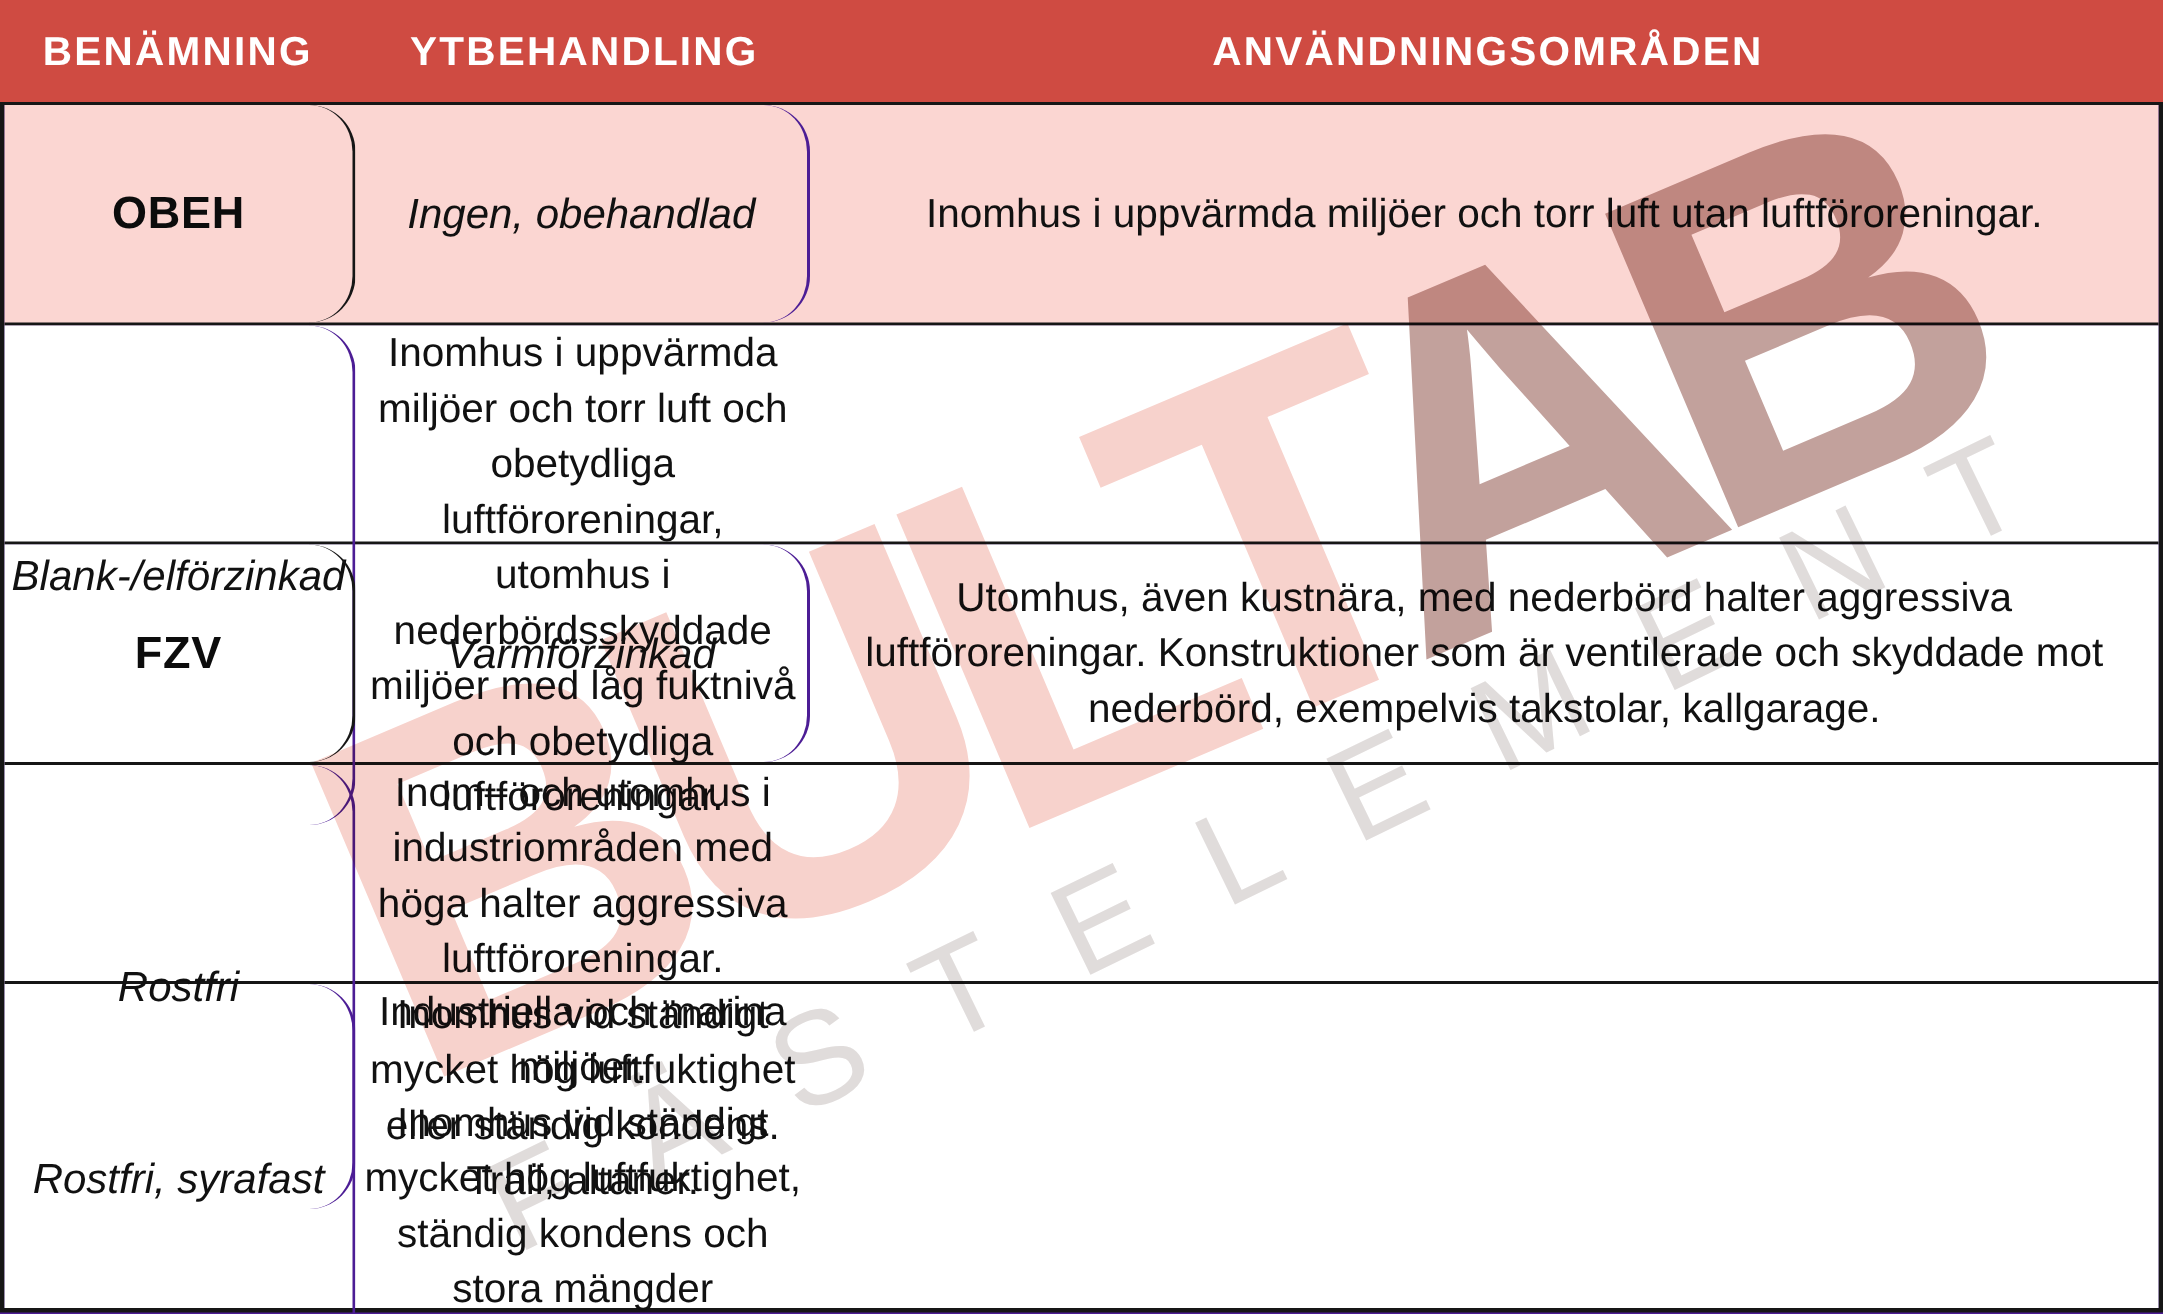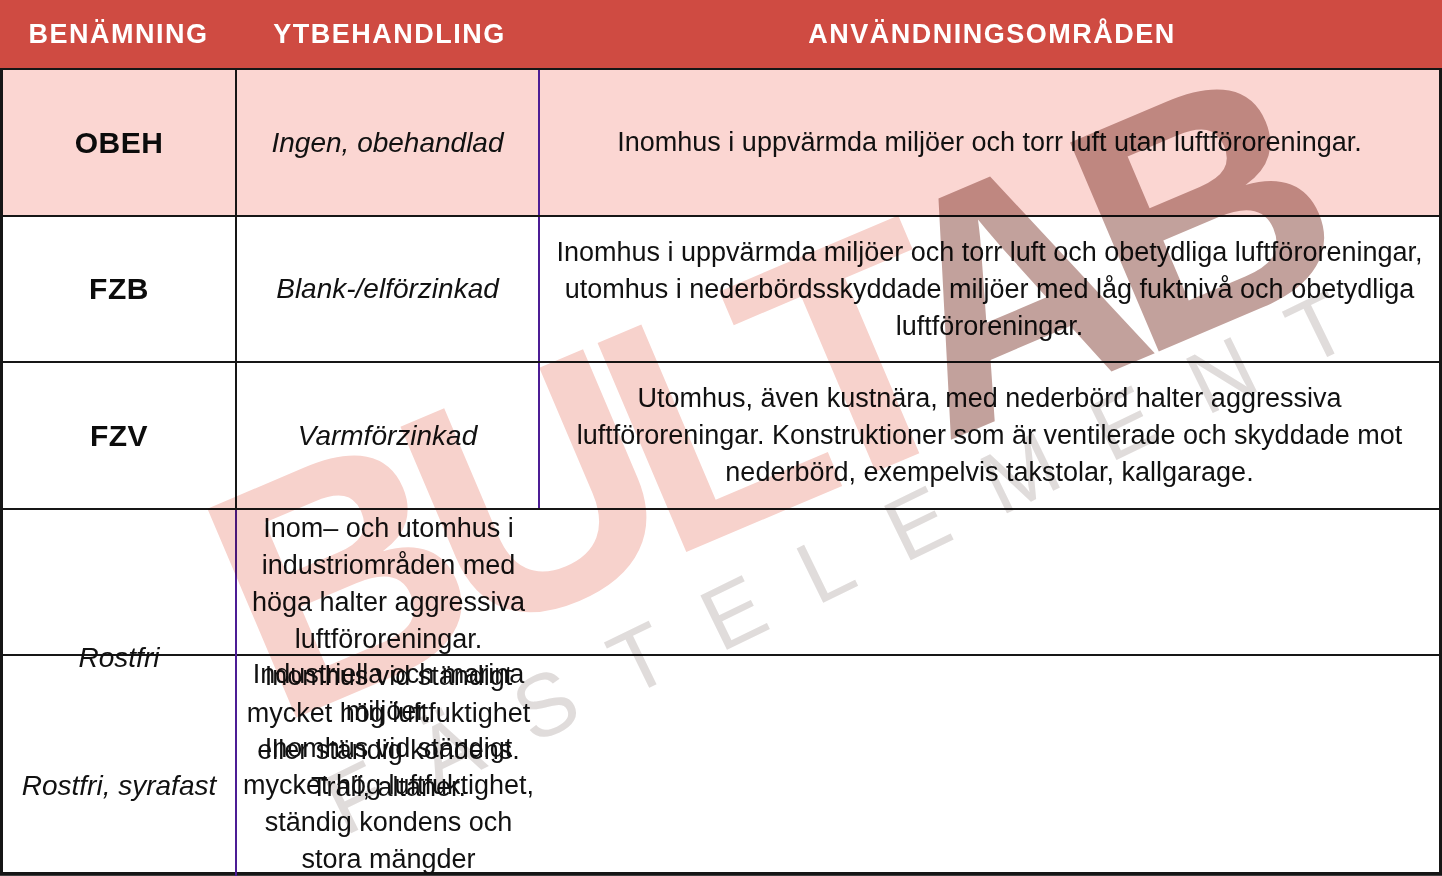--- a/index.html
+++ b/index.html
@@ -1,33 +1,33 @@
 <!DOCTYPE html>
 <html><head>
 <meta charset="utf-8">
 <style>
   html,body { margin:0; padding:0; background:#ffffff; }
   .stage {
     position:relative; width:1442px; height:876px; overflow:hidden;
-    background:#404040; font-family:"Liberation Sans", sans-serif;
+    background:#4c1d95; font-family:"Liberation Sans", sans-serif;
     -webkit-font-smoothing:antialiased;
   }
   
   .tbl { position:relative; width:1442px; z-index:1; }
   .hdr-row { display:grid; grid-template-columns:237px 305px 1fr; height:68px; background:#cf4b42; }
   .hdr-cell {
     display:flex; align-items:center; justify-content:center;
     color:#ffffff; font-weight:800; font-size:27px; letter-spacing:1.5px;
   }
   .body { border:3px solid #161616; border-top-width:2px; }
   .row { display:grid; grid-template-columns:234px 303px 1fr; border-bottom:2px solid #161616; background:#ffffff; }
   .row:last-child { border-bottom:none; }
   .row.highlight { background:#fbd6d2; }
   .r1 { height:145px; } .r2 { height:144px; } .r3 { height:145px; } .r4 { height:144px; } .r5 { height:216px; }
-  .cell { display:flex; flex-direction:column; align-items:center; justify-content:center; }
+  .cell { display:flex; flex-direction:column; align-items:center; justify-content:center;border-radius:31px; }
   .c-code  { border-right:2px solid #161616; font-weight:700; font-size:30px; letter-spacing:0.5px; color:#0c0c0c; }
   .c-treat { border-right:2px solid #4c1d95; font-style:italic; font-size:28px; color:#111111; }
   .c-usage { font-size:27px; line-height:37px; text-align:center; color:#111111; padding:0 4px; }
   .c-usage div { width:100%; }
   
   .wm { position:absolute; pointer-events:none; white-space:nowrap; line-height:1; mix-blend-mode:multiply; z-index:6; }
   .wm-brand {
     left:230px; top:420px; font-size:330px; font-weight:800; letter-spacing:-0.08em;
     transform:rotate(-23deg); transform-origin:90px 180px;
   }
@@ -55,21 +55,20 @@
 
       <div class="row r1 highlight">
         <div class="cell c-code">OBEH</div>
         <div class="cell c-treat">Ingen, obehandlad</div>
         <div class="cell c-usage">
           <div>Inomhus i uppvärmda miljöer och torr luft utan luftföroreningar.</div>
         </div>
       </div>
 
       <div class="row r2">
-        <div class="cell c-code">FZB</div>
         <div class="cell c-treat">Blank-/elförzinkad</div>
         <div class="cell c-usage">
           <div>Inomhus i uppvärmda miljöer och torr luft och obetydliga luftföroreningar, utomhus i nederbördsskyddade miljöer med låg fuktnivå och obetydliga luftföroreningar.</div>
         </div>
       </div>
 
       <div class="row r3">
         <div class="cell c-code">FZV</div>
         <div class="cell c-treat">Varmförzinkad</div>
         <div class="cell c-usage">

